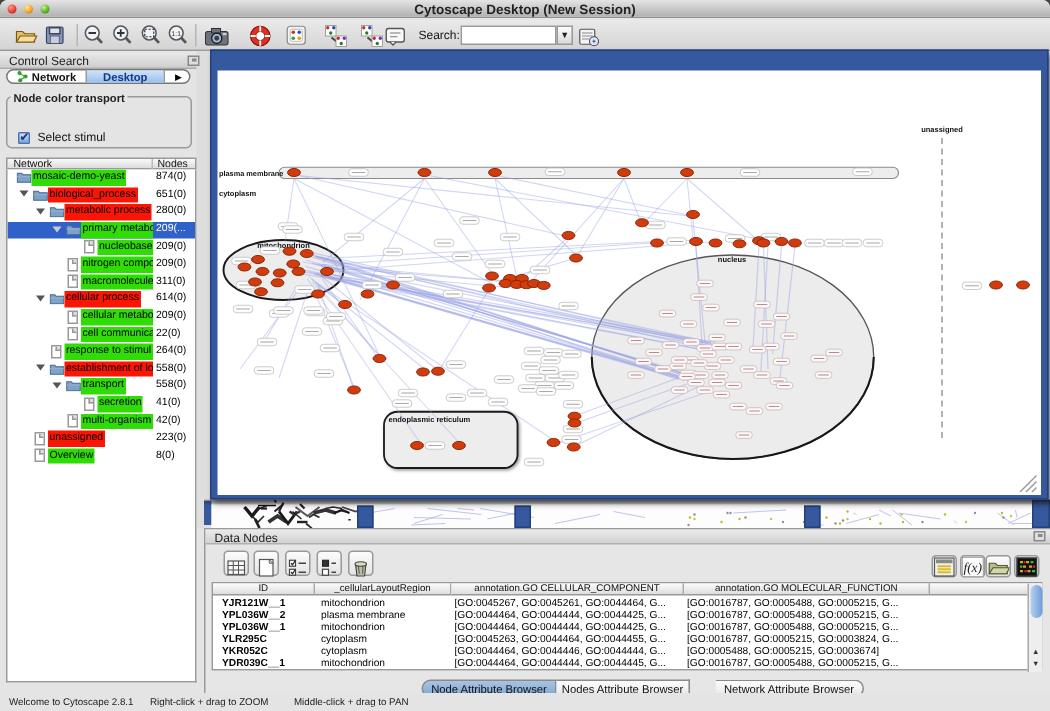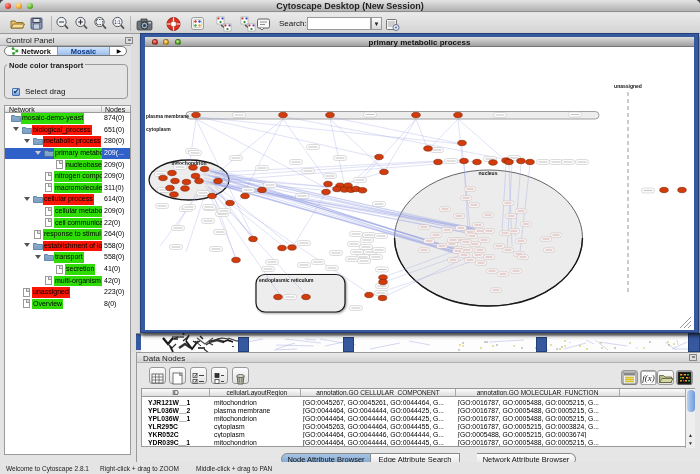--- a/index.html
+++ b/index.html
@@ -245,26 +245,20 @@
         <circle cx="465" cy="10" r="0.8" fill="#d0c040"></circle>
         <circle cx="429" cy="13" r="0.8" fill="#d0c040"></circle>
       </svg>
       <div class="abs" style="left:102px;top:4px;width:11px;height:15px;background:#35589e;border:1px solid #24407a;"></div>
       <div class="abs" style="left:207px;top:4px;width:11px;height:15px;background:#35589e;border:1px solid #24407a;"></div>
       <div class="abs" style="left:400px;top:4px;width:11px;height:15px;background:#35589e;border:1px solid #24407a;"></div>
       <div class="abs" style="left:552px;top:0;width:12px;height:19px;background:#35589e;border:1px solid #24407a;"></div>
       <div class="abs" style="left:0;top:0;width:564px;height:4px;background:linear-gradient(rgba(40,40,40,0.55),rgba(40,40,40,0));"></div>
     </div>
     <div id="iwin">
-<div id="ititle">
- <div class="itl" style="left:6.5px;background:radial-gradient(circle at 35% 30%,#ff9888,#d03525 65%,#901000);"></div>
- <div class="itl" style="left:18px;background:radial-gradient(circle at 35% 30%,#ffe9a0,#eca423 65%,#a86000);"></div>
- <div class="itl" style="left:29.5px;background:radial-gradient(circle at 35% 30%,#c4ec9c,#4fae1c 65%,#246b00);"></div>
- <div class="t">primary metabolic process</div>
-</div>
 <div id="icanvas">
         <svg width="550" height="284" viewBox="0 0 550 284" style="position:absolute;left:-1px;top:0px">
           <rect x="42" y="64.5" width="413" height="7.5" rx="3.7" fill="#ededed" stroke="#8a8a8a" stroke-width="0.8"></rect>
           <ellipse cx="45" cy="133" rx="40" ry="20" fill="#ededed" stroke="#1a1a1a" stroke-width="1.3"></ellipse>
           <ellipse cx="344.5" cy="191" rx="94" ry="68" fill="#ececec" stroke="#555" stroke-width="0.9"></ellipse>
           <path d="M 250.5 191 A 94 68 0 0 0 438.5 191" fill="none" stroke="#181818" stroke-width="1.4"></path>
           <rect x="112" y="227.5" width="89" height="37.5" rx="9" fill="#ededed" stroke="#1a1a1a" stroke-width="1.2" style="filter:drop-shadow(1.5px 1.5px 1px rgba(0,0,0,0.4))"></rect>
           <line x1="484" y1="45" x2="484" y2="246" stroke="#999" stroke-width="1" stroke-dasharray="4,3"></line>
           <line x1="59.8" y1="130.6" x2="311.7" y2="204.6" stroke="#98a1e4" stroke-width="0.8" opacity="0.44"></line>
           <line x1="66.0" y1="123.9" x2="308.1" y2="206.0" stroke="#98a1e4" stroke-width="0.8" opacity="0.44"></line>
@@ -644,37 +638,37 @@
           <ellipse cx="538.0" cy="143.0" rx="4.3" ry="2.7" fill="#d23c0d" stroke="#7e2102" stroke-width="0.6"></ellipse>
           <g stroke="#999" stroke-width="1">
             <line x1="536" y1="281" x2="547" y2="270"></line>
             <line x1="540" y1="281" x2="547" y2="274"></line>
             <line x1="544" y1="281" x2="547" y2="278"></line>
           </g>
         </svg>
       </div>
 </div>
     <div id="cp-title">
-      <span>Control Panel</span>
+      <span>Control Search</span>
       <div class="floatico" style="left:125px;top:2px"></div>
     </div>
     <div id="tabs">
  <div id="tab-net"><svg width="8" height="8" viewBox="0 0 8 8" style="vertical-align:-1px">
           <circle cx="2" cy="1.7" r="1.4" fill="#2fa32f"></circle>
           <circle cx="6" cy="4" r="1.4" fill="#2fa32f"></circle>
           <circle cx="2.5" cy="6.5" r="1.4" fill="#2fa32f"></circle>
           <path d="M2 2 L6 4 L2.5 6.5" stroke="#2fa32f" stroke-width="0.7" fill="none"></path>
         </svg> Network</div>
- <div id="tab-mos">Mosaic</div>
+ <div id="tab-mos">Desktop</div>
  <div id="tab-arr">▶</div>
 </div>
     <div id="groupbox"></div>
     <div id="gb-label">Node color transport</div>
     <div id="checkbox"></div>
-    <div id="cb-label">Select drag</div>
+    <div id="cb-label">Select stimul</div>
     <div id="treehdr">
       <span class="h1">Network</span>
       <div class="hd"></div>
       <span class="h2">Nodes</span>
     </div>
     <div id="treebox">
       <div class="trow" style="top:-0.3px">
         <div class="fold" style="left:6px">
           <svg width="10" height="8" viewBox="0 0 10 8">
             <path d="M0.5 7.5 L0.5 1.5 L3.5 1.5 L4.5 2.5 L9.5 2.5 L9.5 7.5 Z" fill="#7fa3c8" stroke="#44688c" stroke-width="0.7"></path>
@@ -917,21 +911,21 @@
           <div class="dc" style="left:316px;width:160px">[GO:0016787, GO:0005488, GO:0005215, G...</div>
         </div>
         <div class="abs" style="left:543px;top:0px;width:10px;height:59px;background:#eee;border-left:1px solid #aaa;">
           <div class="abs" style="left:1px;top:1px;width:8px;height:22px;border-radius:4px;background:linear-gradient(90deg,#b7d2f2,#6f9ad8);"></div>
           <div class="abs" style="left:0;top:43px;width:9px;height:8px;font-size:5px;text-align:center;color:#333;">▲</div>
           <div class="abs" style="left:0;top:51px;width:9px;height:8px;font-size:5px;text-align:center;color:#333;">▼</div>
         </div>
       </div>
       <div id="dtabs">
         <div class="dtab" style="left:0px;width:90px;background:linear-gradient(#a8c4e4,#7fa6d2);border-radius:6px 0 0 6px;">Node Attribute Browser</div>
-        <div class="dtab" style="left:90px;width:89px;border-left:none;">Edge Attribute Search</div>
+        <div class="dtab" style="left:90px;width:89px;border-left:none;">Nodes Attribute Browser</div>
         <div class="dtab" style="left:196px;width:99px;border-left:none;border-radius:0 6px 6px 0;">Network Attribute Browser</div>
       </div>
     </div>
     <div id="statusbar">
       <span style="left:6px">Welcome to Cytoscape 2.8.1</span>
       <span style="left:100px">Right-click + drag to ZOOM</span>
       <span style="left:196px">Middle-click + drag to PAN</span>
     </div>
   </div>
 </body></html>

